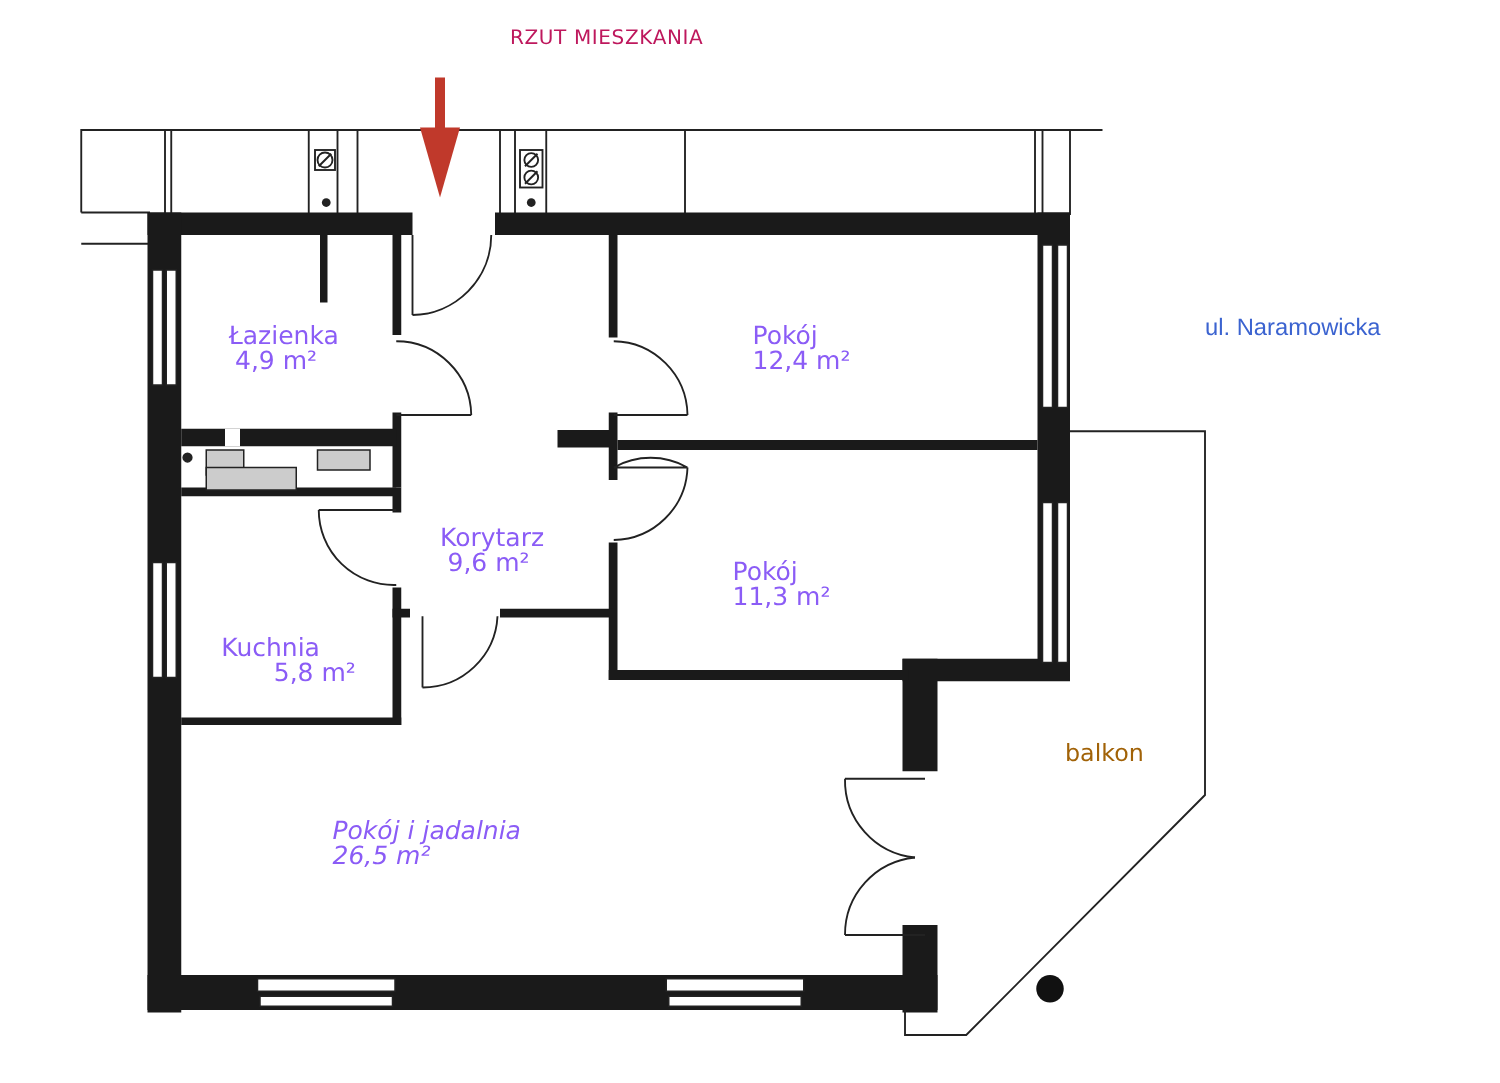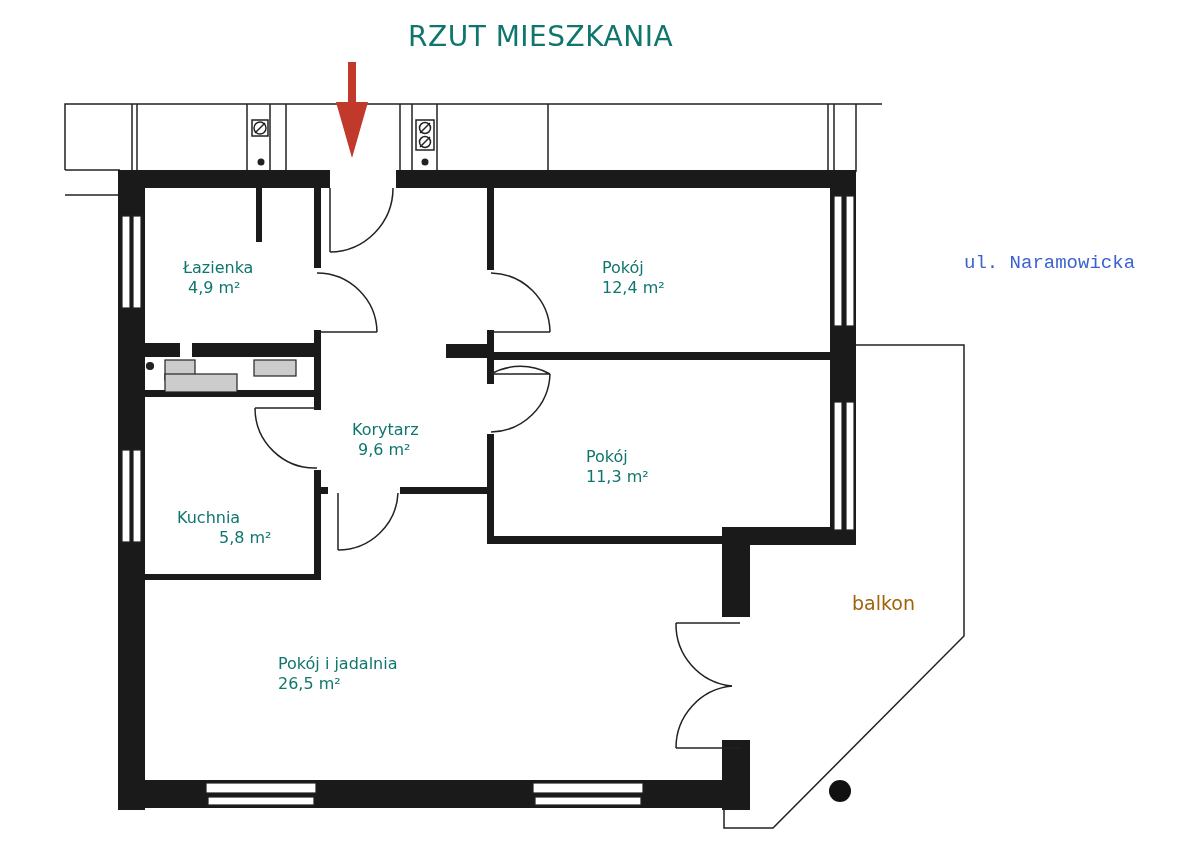--- a/index.html
+++ b/index.html
@@ -1,20 +1,20 @@
 <!DOCTYPE html>
 <html><head>
   <meta charset="utf-8">
   <style>
     html, body { margin: 0; padding: 0; background: #ffffff; }
     body { width: 1200px; height: 866px; position: relative; overflow: hidden; font-family: "DejaVu Sans", sans-serif; }
-    .title { position: absolute; left: 408px; top: 20px; font-family: "DejaVu Sans", sans-serif; font-size: 28px; color: #0f766e; letter-spacing: 0.5px; }
-    .street { position: absolute; left: 964px; top: 252px; font-family: Liberation Mono, monospace; font-size: 19px; color: #3b63d0; }
+    .title { position: absolute; left: 408px; top: 20px; font-family: "DejaVu Sans", sans-serif; font-size: 16px; color: #be185d; letter-spacing: 0.5px; }
+    .street { position: absolute; left: 964px; top: 252px; font-family: Liberation Sans, sans-serif; font-size: 19px; color: #3b63d0; }
     .plan { position: absolute; left: 0; top: 0; }
-    .room-label { position: absolute; font-family: "DejaVu Sans", sans-serif; font-size: 16px; color: #0f766e; line-height: 20px; }
+    .room-label { position: absolute; font-family: "DejaVu Sans", sans-serif; font-size: 20px; color: #8b5cf6; line-height: 20px; }
     .room-label .area { display: block; }
     .balkon-label { position: absolute; left: 852px; top: 592px; font-family: "DejaVu Sans", sans-serif; font-size: 19px; color: #a16207; }
   </style>
 </head>
 <body>
 
 <div class="title">RZUT MIESZKANIA</div>
 <div class="street">ul. Naramowicka</div>
 
 <svg class="plan" width="1200" height="866" viewBox="0 0 1200 866" xmlns="http://www.w3.org/2000/svg">
@@ -176,18 +176,18 @@
 <div class="room-label" style="left:586px; top:447px;">
   <span>Pokój</span>
   <span class="area">11,3 m²</span>
 </div>
 
 <div class="room-label" style="left:177px; top:508px;">
   <span>Kuchnia</span>
   <span class="area" style="padding-left:6px;margin-left:36px;">5,8 m²</span>
 </div>
 
-<div class="room-label" style="left:278px; top:654px;">
+<div class="room-label" style="left:266px; top:654px;font-style:italic;">
   <span>Pokój i jadalnia</span>
   <span class="area">26,5 m²</span>
 </div>
 
 <div class="balkon-label">balkon</div>
 
 </body></html>

